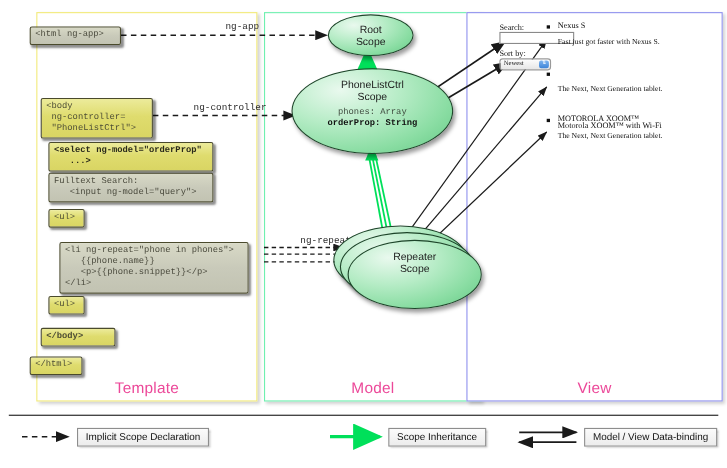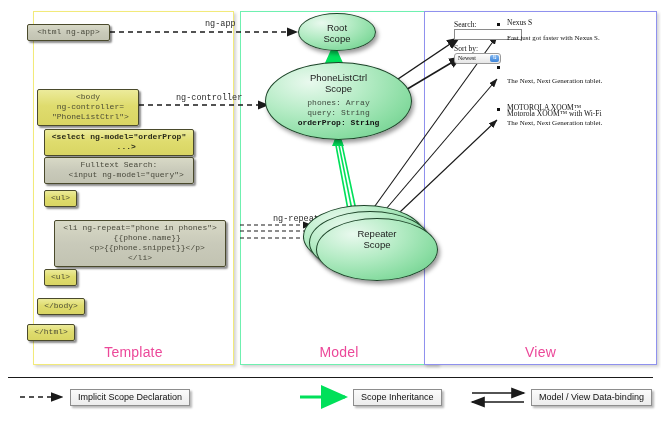--- a/index.html
+++ b/index.html
@@ -51,21 +51,20 @@
     border-radius: 2px;
     padding: 2px 4px 3px 4px;
     font-family: "Liberation Mono", monospace;
     font-size: 8px;
     line-height: 1.25;
     color: #4d4d35;
     white-space: pre;
     box-shadow: 2px 2px 2px rgba(0,0,0,0.45);
     background: linear-gradient(180deg, #eceb9b 0%, #dfdc6e 45%, #d9d563 100%);
     box-sizing: border-box;
-    text-align: center;
   }
   .codebox.grey {
     background: linear-gradient(180deg, #d8d9c6 0%, #c9caba 50%, #c2c3b2 100%);
     color: #4a4a3d;
   }
   .codebox.bold { font-weight: bold; color: #2a2a1a; }
 
   
   .ellipse {
     position: absolute;
@@ -254,35 +253,34 @@
 
   <div class="codebox" style="left:44px; top:190px; width:33px;">&lt;ul&gt;</div>
 
   <div class="codebox grey" style="left:54px; top:220px; width:172px;">&lt;li ng-repeat="phone in phones"&gt;
    {{phone.name}}
    &lt;p&gt;{{phone.snippet}}&lt;/p&gt;
 &lt;/li&gt;</div>
 
   <div class="codebox" style="left:44px; top:269px; width:33px;">&lt;ul&gt;</div>
 
-  <div class="codebox" style="left:37px; top:298px; width:48px;">&lt;/body&gt;</div>
+  <div class="codebox" style="left:37px; top:298px; width:68px;font-weight:bold;">&lt;/body&gt;</div>
 
   <div class="codebox" style="left:27px; top:324px; width:48px;">&lt;/html&gt;</div>
 
   <div class="ellipse" style="left:298px; top:13px; width:78px; height:38px;">
     <div class="ell-title" style="margin-top:9px; white-space:pre-line;">Root
 Scope</div>
   </div>
 
   <div class="ellipse" style="left:265px; top:62px; width:147px; height:78px;">
     <div class="ell-title" style="margin-top:10px; white-space:pre-line;">PhoneListCtrl
 Scope</div>
     <div class="ell-props">
       <div>phones: Array</div>
-      <div>query: String</div>
       <div class="hl">orderProp: String</div>
     </div>
   </div>
 
   <div class="ellipse" style="left:303px; top:205px; width:122px; height:63px;"></div>
   <div class="ellipse" style="left:309px; top:211px; width:122px; height:63px;"></div>
   <div class="ellipse" style="left:316px; top:218px; width:122px; height:63px;">
     <div class="ell-title" style="margin-top:10px; white-space:pre-line;">Repeater
 Scope</div>
   </div>

